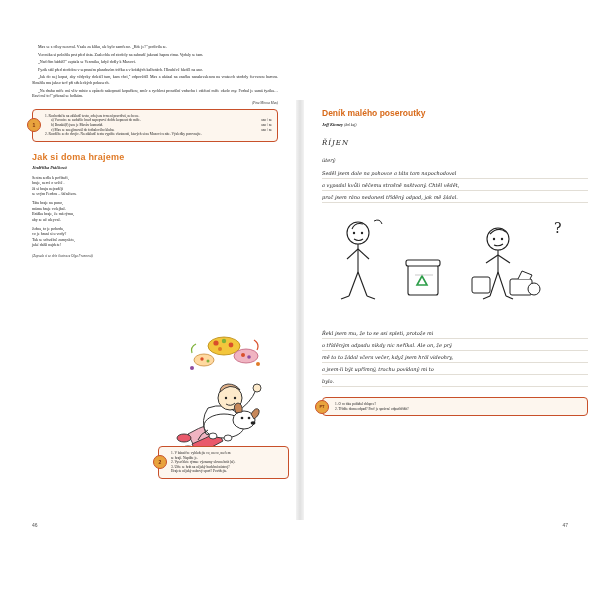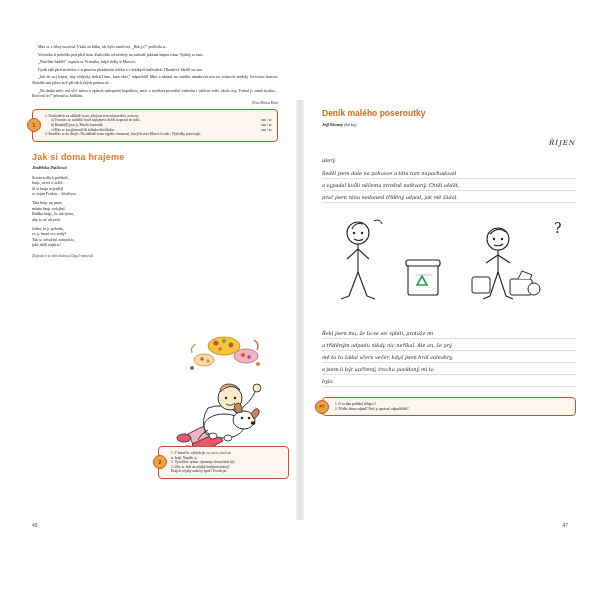--- a/index.html
+++ b/index.html
@@ -7,21 +7,21 @@
     width:600px;height:600px;background:#ffffff;overflow:hidden;
     font-family:"Liberation Serif", serif;
     color:#1a1a1a;
   }
   .spread{
     position:absolute;left:0;top:0;width:600px;height:600px;
     display:flex;
   }
   .page{position:relative;width:300px;height:600px;box-sizing:border-box;}
   .page-left{padding:44px 22px 0 32px;}
-  .page-right{padding:108px 24px 0 22px;}
+  .page-right{padding:108px 12px 0 22px;}
   .gutter-shadow{
     position:absolute;left:296px;top:100px;width:8px;height:420px;
     background:linear-gradient(to right, rgba(0,0,0,0.05), rgba(0,0,0,0.12), rgba(0,0,0,0.05));
   }
 
   
   p.body{
     font-size:4.0px;line-height:5.6px;margin:0 0 2px 0;text-align:justify;
     text-indent:6px;
   }
@@ -62,21 +62,21 @@
     font-family:"Liberation Sans",sans-serif;
     color:#d86a1a;font-size:8.5px;font-weight:bold;margin:0 0 4px 0;
   }
   .diary-author{font-size:4.4px;font-style:italic;font-weight:bold;margin:0 0 12px 0;}
   .diary-author span.norm{font-style:italic;font-weight:normal;font-size:3.6px;}
   .hand{
     font-family:"DejaVu Serif", serif;font-style:italic;
     font-size:5.0px;line-height:9px;color:#222;
   }
   .hand .month{
-    display:block;text-align:right;font-size:7px;margin:0 0 8px 0;letter-spacing:1px;
+    display:block;text-align:left;font-size:7px;margin:0 0 8px 0;letter-spacing:1px;
   }
   .hand .day{display:block;margin:0 0 4px 0;}
   .hand p{margin:0 0 2px 0;}
   .rule-block p{
     border-bottom:0.5px solid #e2ded6;
   }
 
   
   .pgnum{
     position:absolute;bottom:72px;font-family:"Liberation Sans",sans-serif;

